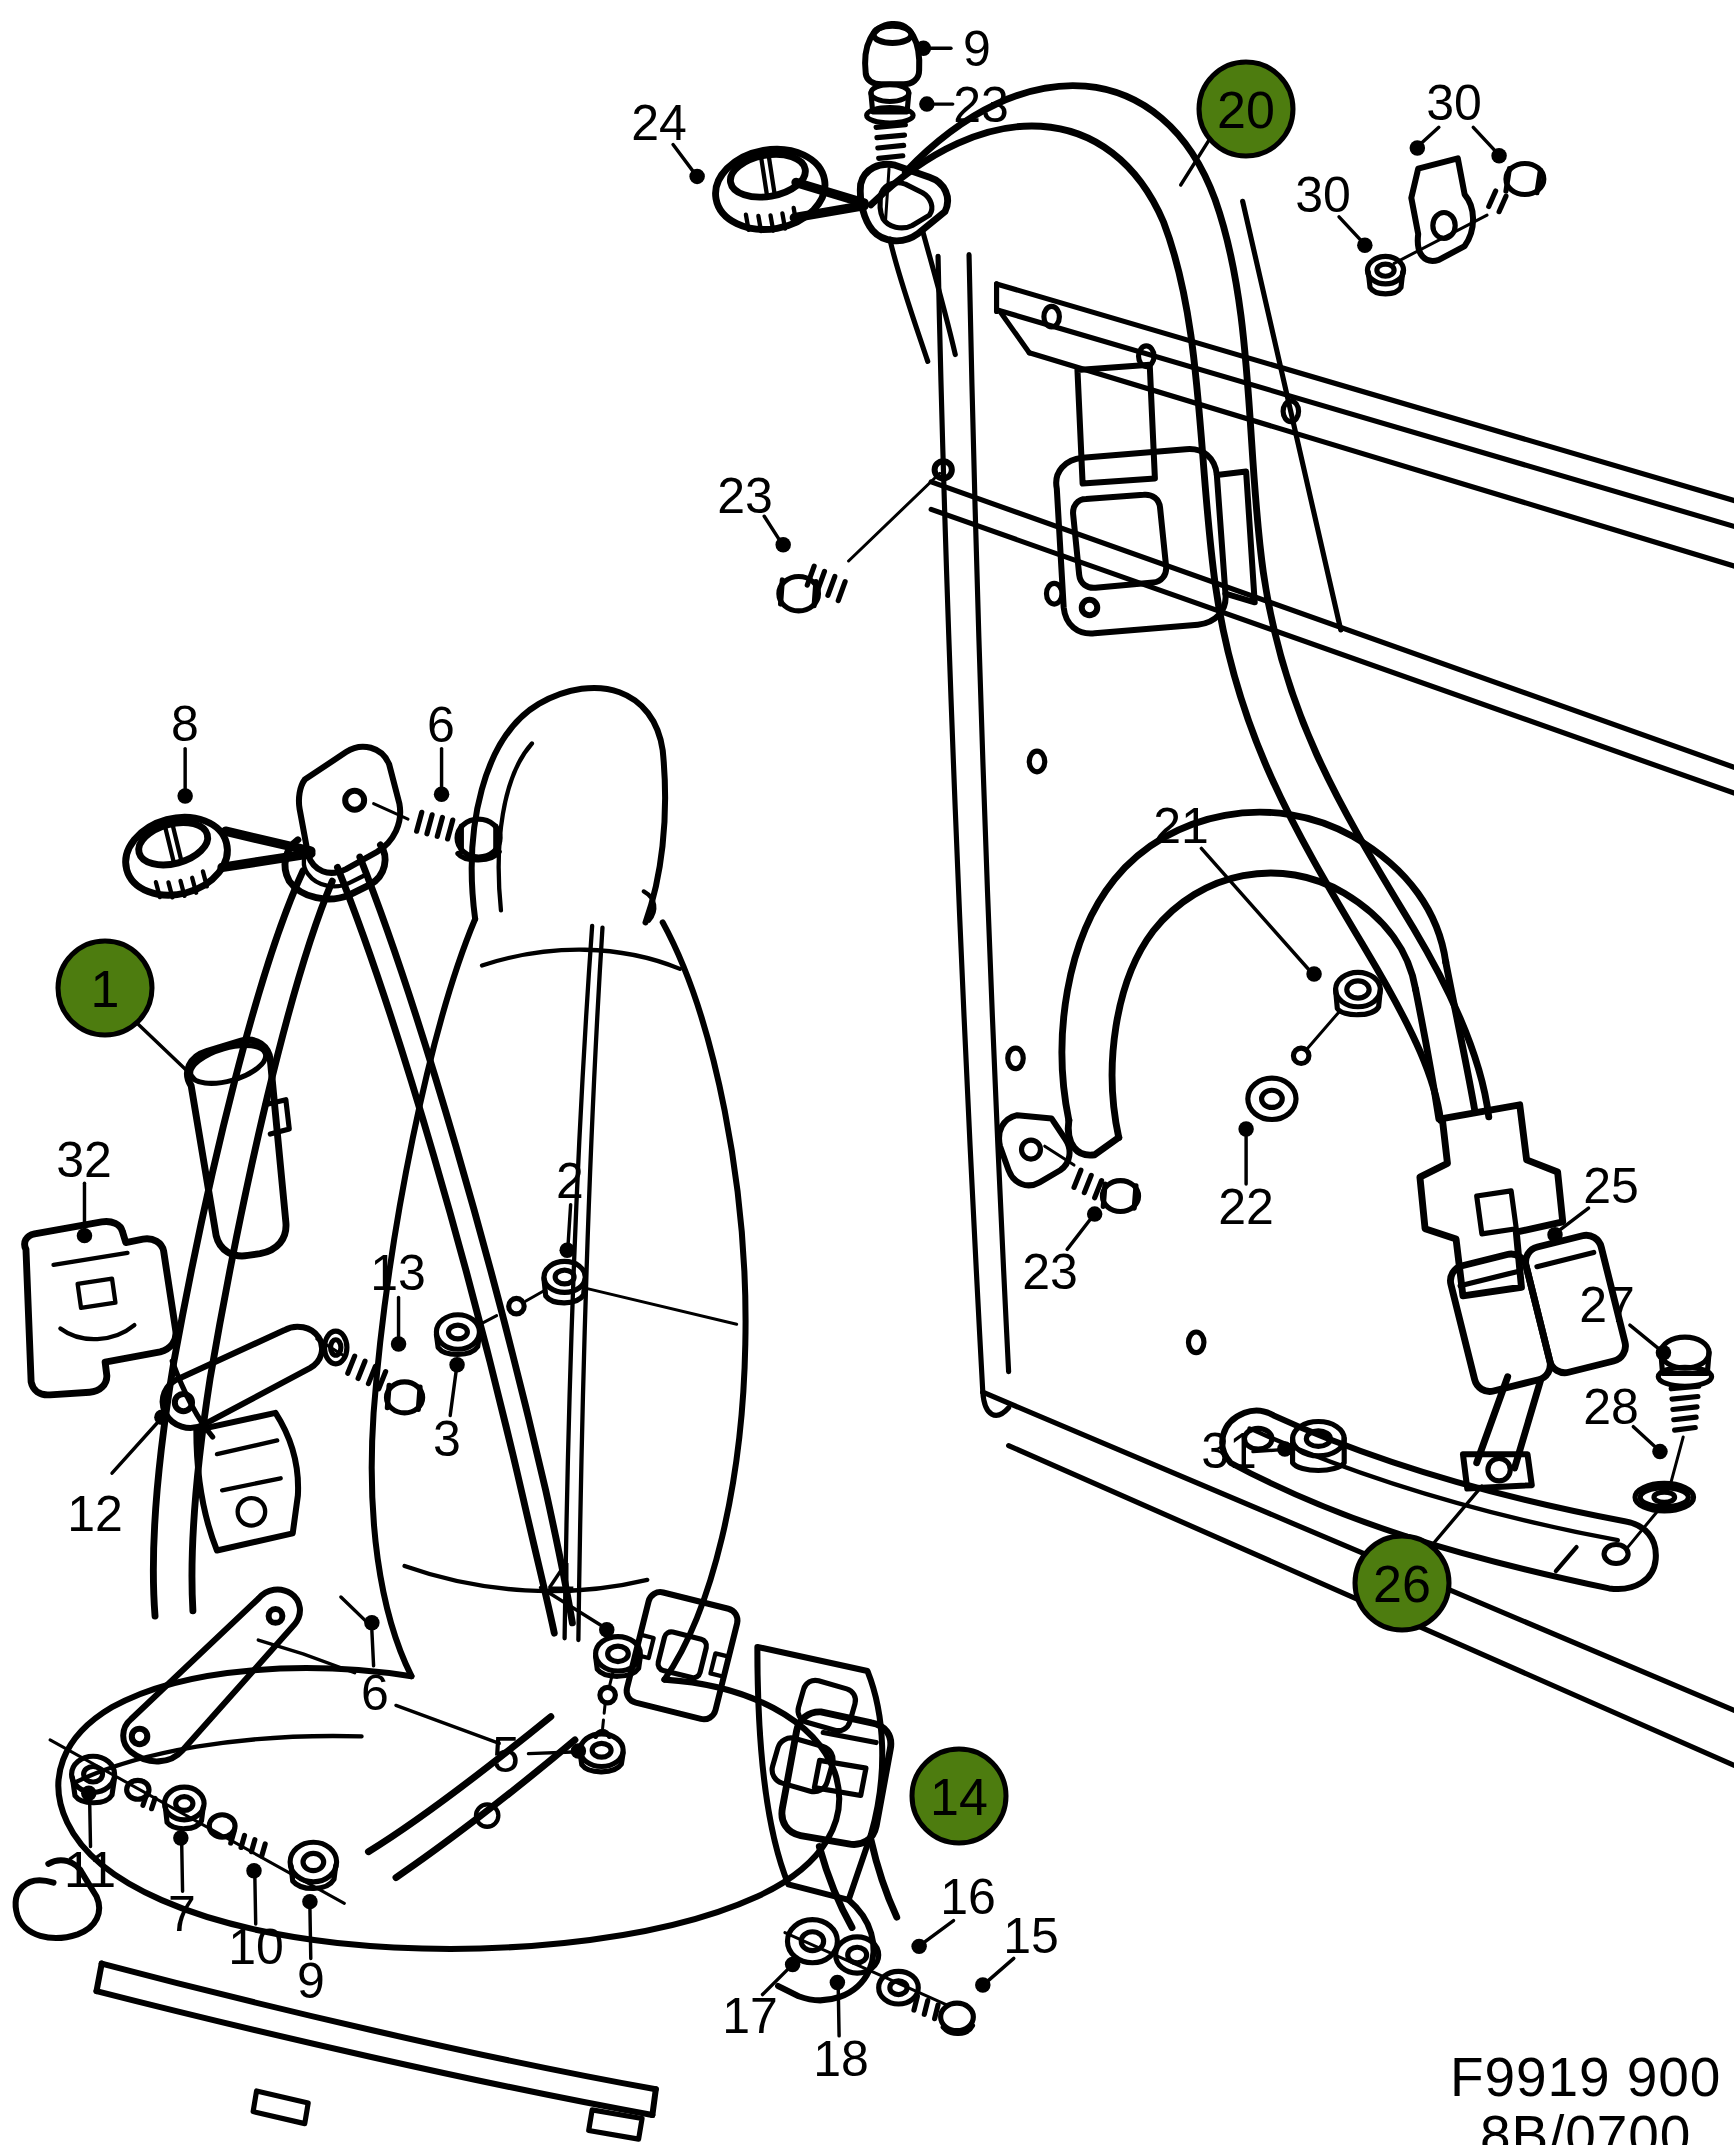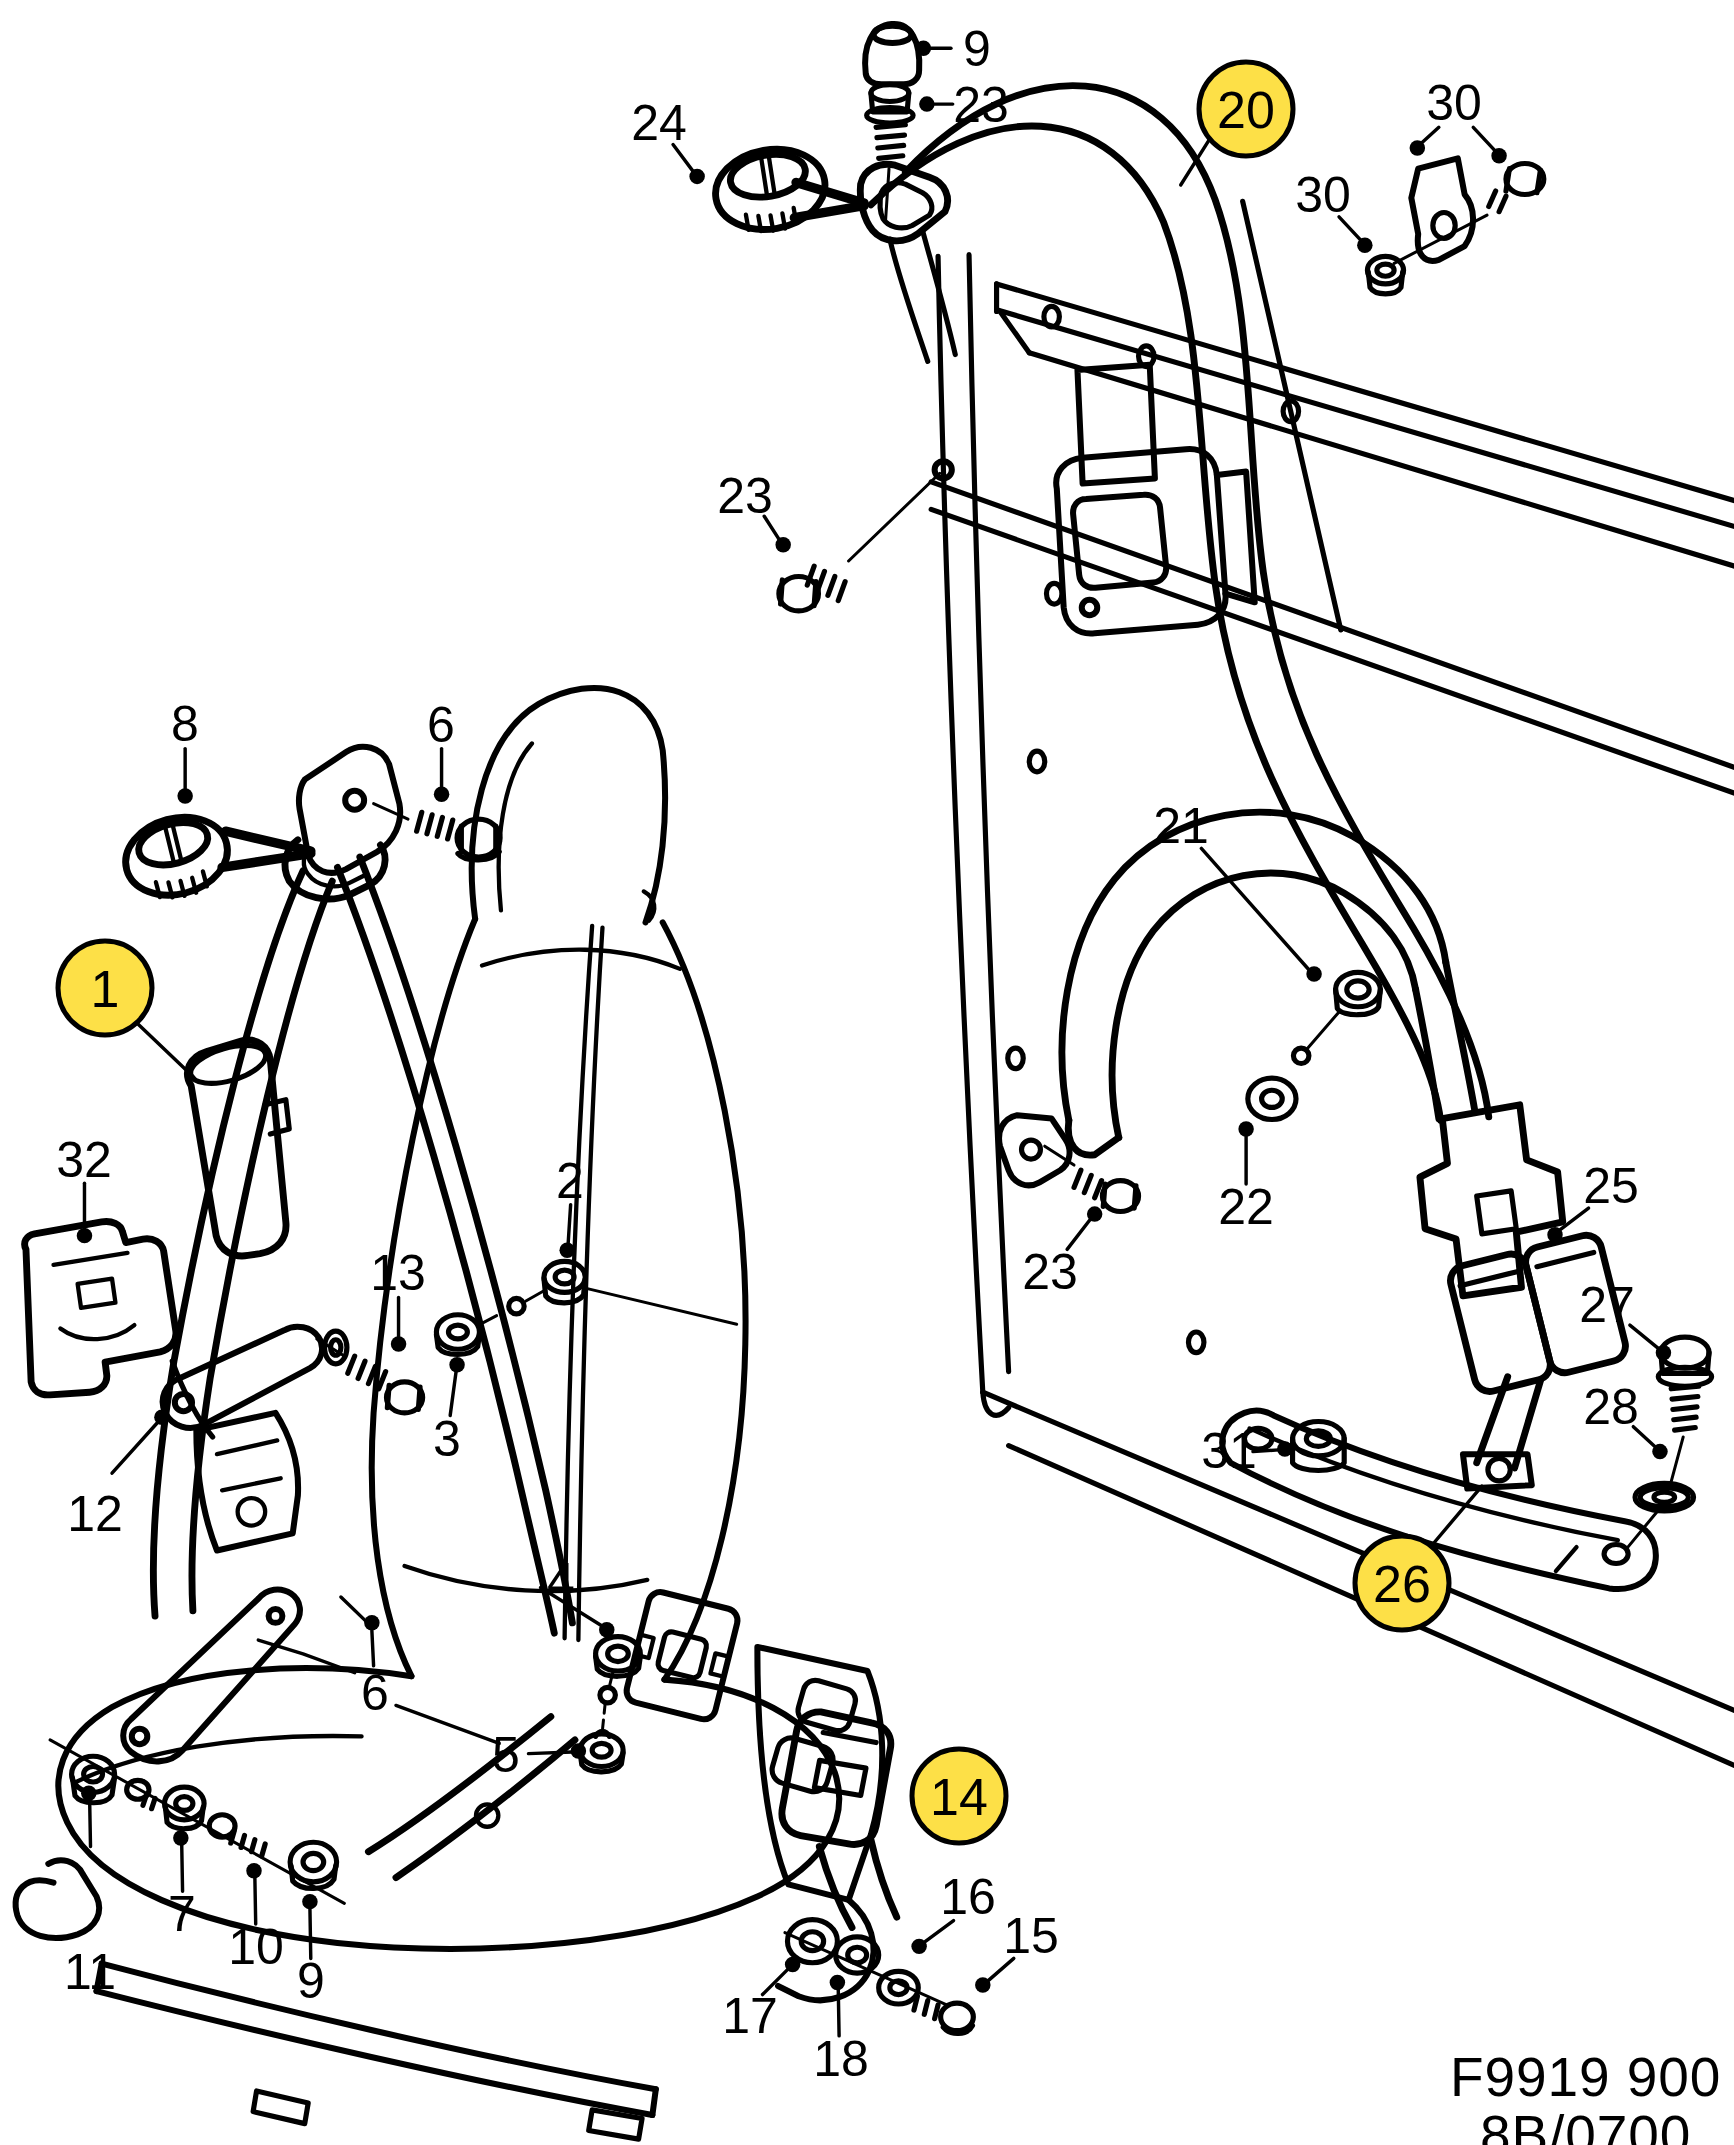--- a/index.html
+++ b/index.html
@@ -4,21 +4,21 @@
 <style>
   html,body{margin:0;padding:0;background:#fff;}
   .page{position:relative;width:1735px;height:2146px;background:#ffffff;overflow:hidden;
         font-family:"Liberation Sans", sans-serif;color:#000;}
   .art{position:absolute;left:0;top:0;width:1735px;height:2146px;}
   .art path,.art ellipse,.art circle,.art rect,.art line{vector-effect:none;}
   #callout-layer{position:absolute;left:0;top:0;width:100%;height:100%;pointer-events:none;}
   .callout{position:absolute;transform:translate(-50%,-50%);
            font-size:50px;font-weight:400;color:#000;white-space:nowrap;line-height:1;}
   .callout.circled{width:89px;height:89px;border:5.2px solid #000;border-radius:50%;
-           display:flex;align-items:center;justify-content:center;font-size:52px;background:#fde047;}
+           display:flex;align-items:center;justify-content:center;font-size:52px;background:#4d7c0f;}
   .footer{position:absolute;right:13.8px;top:2048px;text-align:center;
           font-size:55px;line-height:1.06;letter-spacing:0.9px;margin-left:36px;}
 </style>
 </head>
 <body>
 
 <div class="page">
 
 <svg class="art" viewBox="0 0 2016 2494" stroke-linecap="round" stroke-linejoin="round">
 
@@ -484,21 +484,21 @@
       <div class="callout" style="left: 1607px; top: 1305px;">27</div>
       <div class="callout" style="left: 447px; top: 1439px;">3</div>
       <div class="callout" style="left: 1611px; top: 1407px; text-align: center;">28</div>
       <div class="callout" style="left: 1229px; top: 1451px;">31</div>
       <div class="callout" style="left: 95px; top: 1494px; margin-top: 20px;">12</div>
       <div class="callout circled" style="left: 1402px; top: 1583px;">26</div>
       <div class="callout" style="left: 561px; top: 1581px;">4</div>
       <div class="callout" style="left: 375px; top: 1693px;">6</div>
       <div class="callout" style="left: 506px; top: 1755px;">5</div>
       <div class="callout circled" style="left: 959px; top: 1796px;">14</div>
-      <div class="callout" style="left: 90px; top: 1972px;">11</div>
+      <div class="callout" style="left: 90px; top: 1870px;">11</div>
       <div class="callout" style="left: 968px; top: 1897px;">16</div>
       <div class="callout" style="left: 182px; top: 1914px;">7</div>
       <div class="callout" style="left: 1031px; top: 1936px;">15</div>
       <div class="callout" style="left: 256px; top: 1947px;">10</div>
       <div class="callout" style="left: 311px; top: 1981px;">9</div>
       <div class="callout" style="left: 750px; top: 2016px;">17</div>
       <div class="callout" style="left: 841px; top: 2059px;">18</div>
     </div>
 
 <div class="footer">

